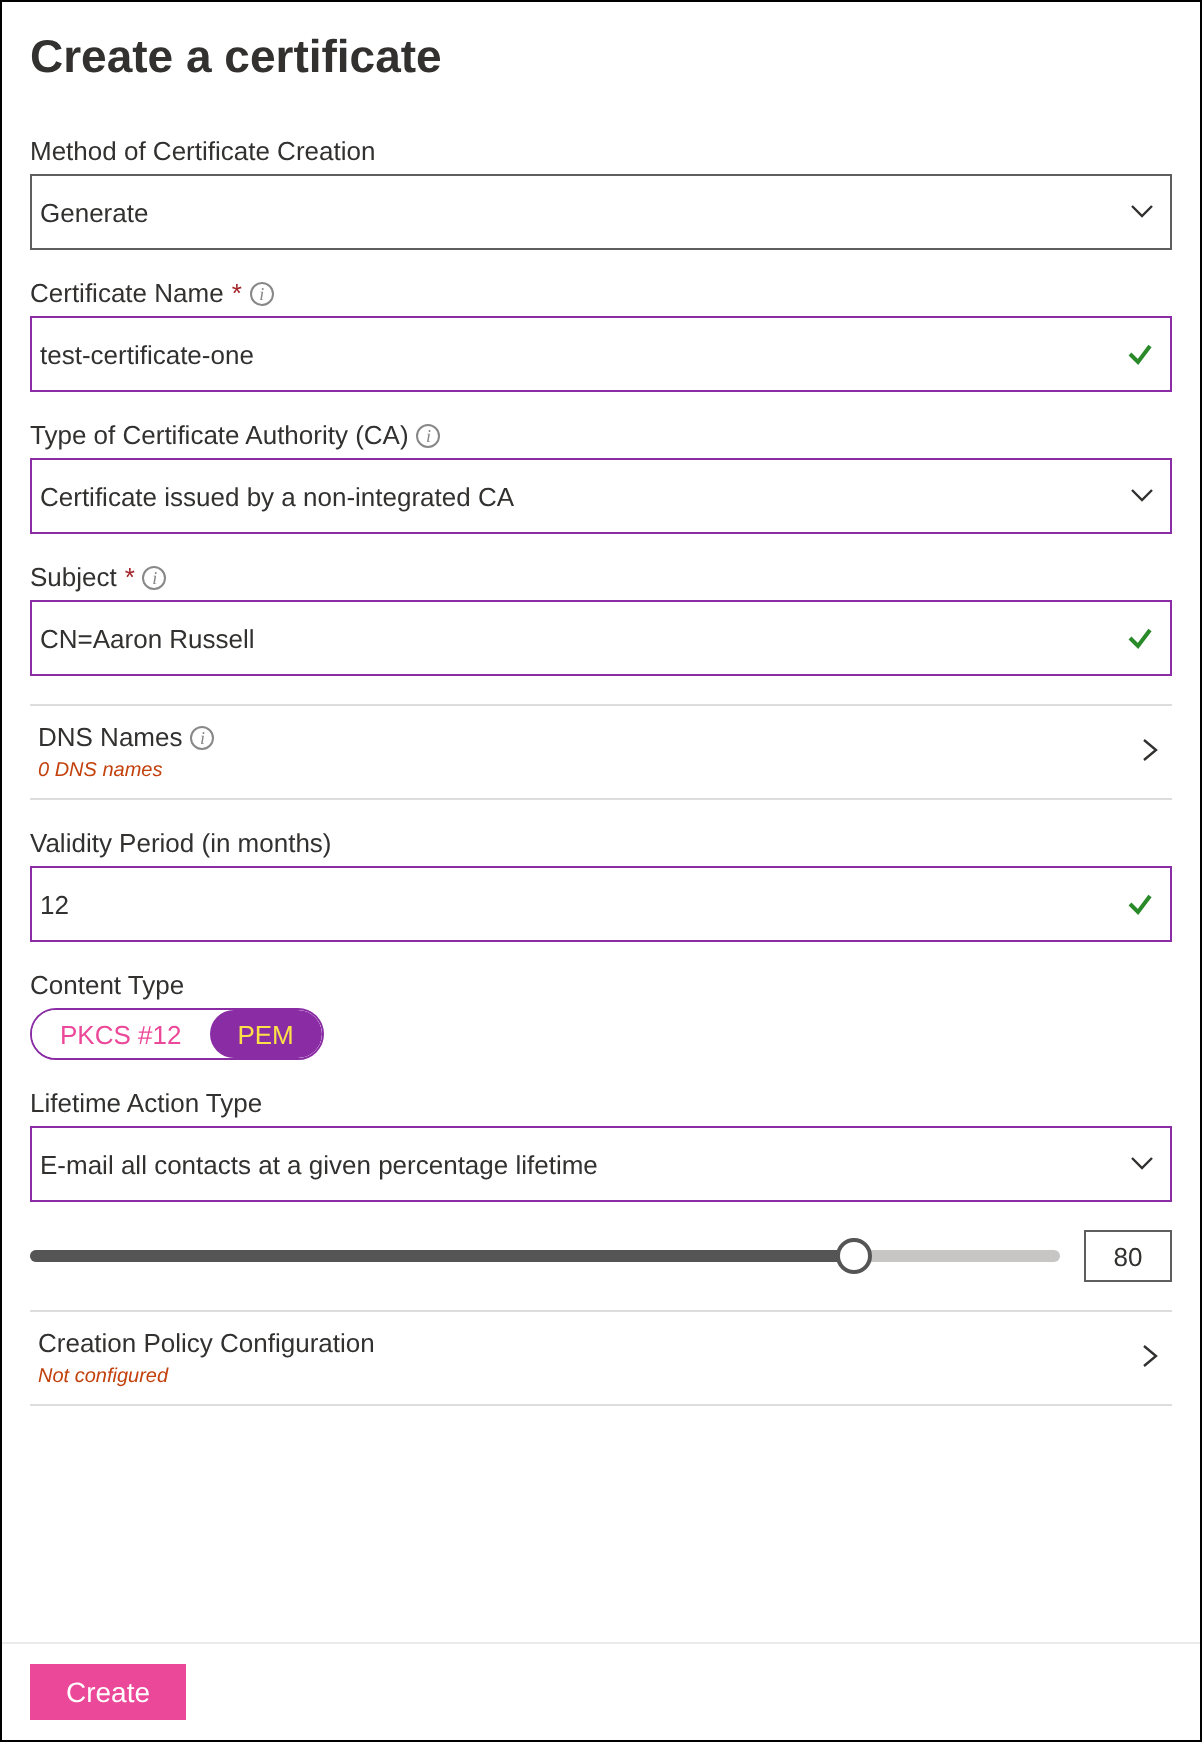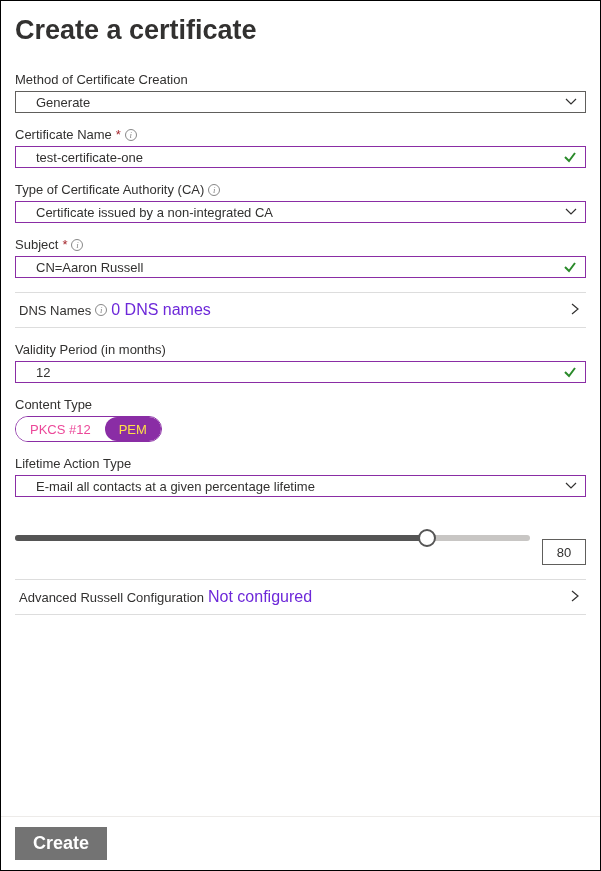--- a/index.html
+++ b/index.html
@@ -8,21 +8,21 @@
     font-size: 13px;
     color: #323130;
     background: #fff;
     width: 601px;
     height: 871px;
     border: 1px solid #000;
     position: relative;
     padding: 14px 14px 0 14px;
   }
   h1 {
-    font-size: 27px;
+    font-size: 23px;
     font-weight: 600;
     margin-bottom: 26px;
   }
   .field { margin-bottom: 14px; }
   .label {
     font-size: 13px;
     color: #323130;
     margin-bottom: 4px;
     display: flex;
     align-items: center;
@@ -36,23 +36,23 @@
     font-size: 9px;
     display: inline-flex;
     align-items: center; justify-content: center;
     color: #888;
     font-style: italic;
     font-family: serif;
     cursor: default;
   }
   .select, .input {
     width: 100%;
-    height: 22px;
+    height: 38px;
     border: 1px solid #605e5c;
-    padding: 0 20px;
+    padding: 0 4px;
     font-size: 13px;
     display: flex;
     align-items: center;
     position: relative;
     background: #fff;
   }
   .select.purple, .input.purple {
     border: 1px solid #8a2da5;
   }
   .select .chev {
@@ -73,27 +73,27 @@
   .check svg { width: 14px; height: 14px; stroke: #2a8a2a; stroke-width: 2; fill: none; }
   .sub-section {
     border-top: 1px solid #ddd;
     border-bottom: 1px solid #ddd;
     padding: 8px 4px 8px 4px;
     margin-bottom: 14px;
     display: flex;
     align-items: center;
     justify-content: space-between;
   }
-  .sub-section .texts { display: flex; flex-direction: row; gap: 4px; justify-content: space-between; }
+  .sub-section .texts { display: flex; flex-direction: column; gap: 4px; justify-content: space-between; }
   .sub-section .sub-label {
     font-size: 13px; color: #323130;
     display: flex; align-items: center; gap: 4px;
   }
   .sub-section .sub-value {
-    font-size: 16px; color: #6d28d9;
+    font-size: 10px; color: #c2410c; font-style: italic;
   }
   .arrow-right svg { width: 14px; height: 14px; }
   .toggle-pill {
     display: inline-flex;
     border: 1px solid #8a2da5;
     border-radius: 14px;
     height: 26px;
     overflow: hidden;
     align-items: stretch;
   }
@@ -137,36 +137,35 @@
   }
   .slider-box {
     width: 44px;
     height: 26px;
     border: 1px solid #605e5c;
     text-align: center;
     display: flex;
     align-items: center;
     justify-content: center;
     font-size: 13px;
-    margin-top: 28px;
   }
   .footer {
     position: absolute;
     bottom: 0; left: 0; right: 0;
     border-top: 1px solid #edebe9;
     padding: 10px 14px;
     background: #fff;
   }
   .btn-primary {
-    background: #737373;
+    background: #ec4899;
     color: #fff;
     border: none;
     padding: 6px 18px;
-    font-size: 18px;
-    font-weight: 700;
+    font-size: 14px;
+    font-weight: 400;
     cursor: pointer;
   }
 </style>
 </head>
 <body>
 
 <h1>Create a certificate</h1>
 
 <div class="field">
   <div class="label">Method of Certificate Creation</div>
@@ -280,21 +279,21 @@
       <div class="slider-fill" id="slider-fill" style="width: 80%;"></div>
       <div class="slider-thumb" id="slider-thumb" style="left: 80%;"></div>
     </div>
     <div class="slider-box">80</div>
   </div>
 </div>
 
 <div class="sub-section" style="margin-top:4px;">
   <div class="texts">
     <div class="sub-label">
-      <span>Advanced Russell Configuration</span>
+      <span>Creation Policy Configuration</span>
     </div>
     <div class="sub-value">Not configured</div>
   </div>
   <span class="arrow-right">
     <svg viewBox="0 0 14 14">
         <path d="M4 2 L10 7 L4 12" stroke="#323130" stroke-width="1.2" fill="none"></path>
       </svg>
   </span>
 </div>
 

